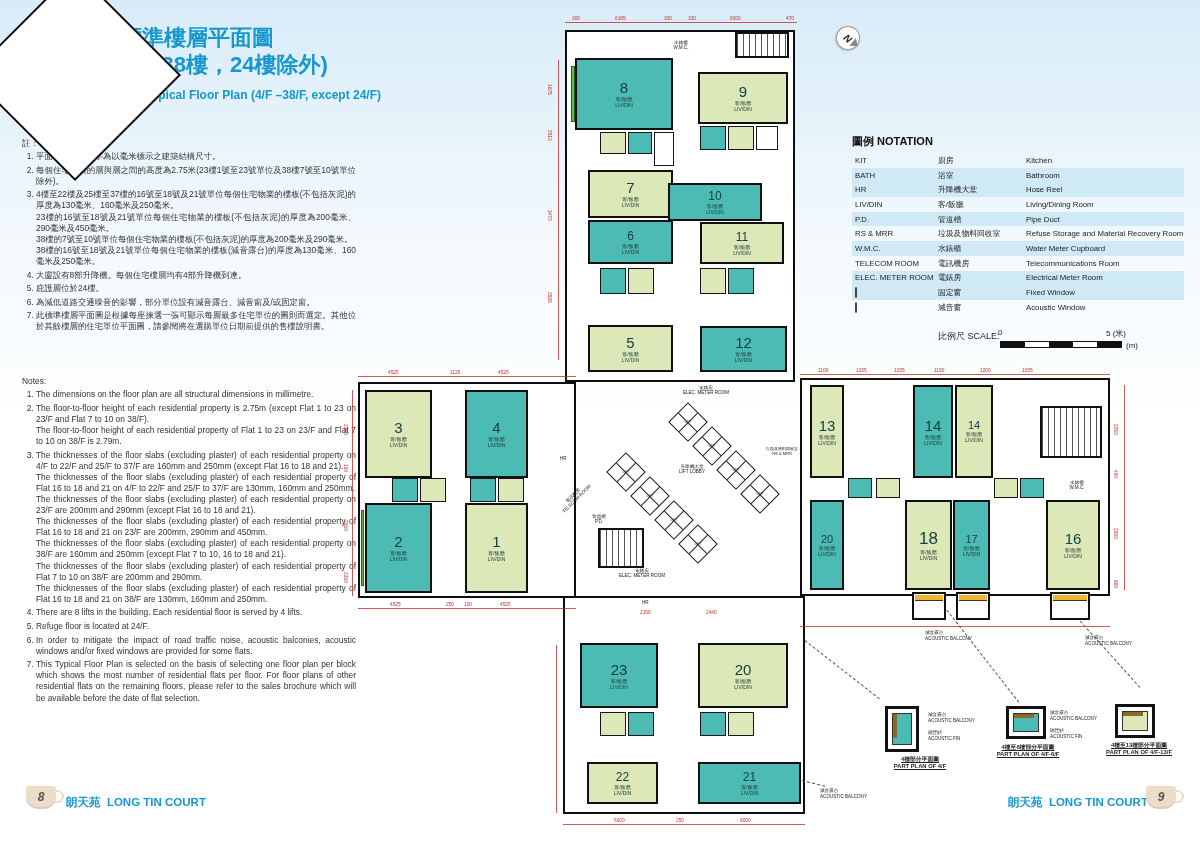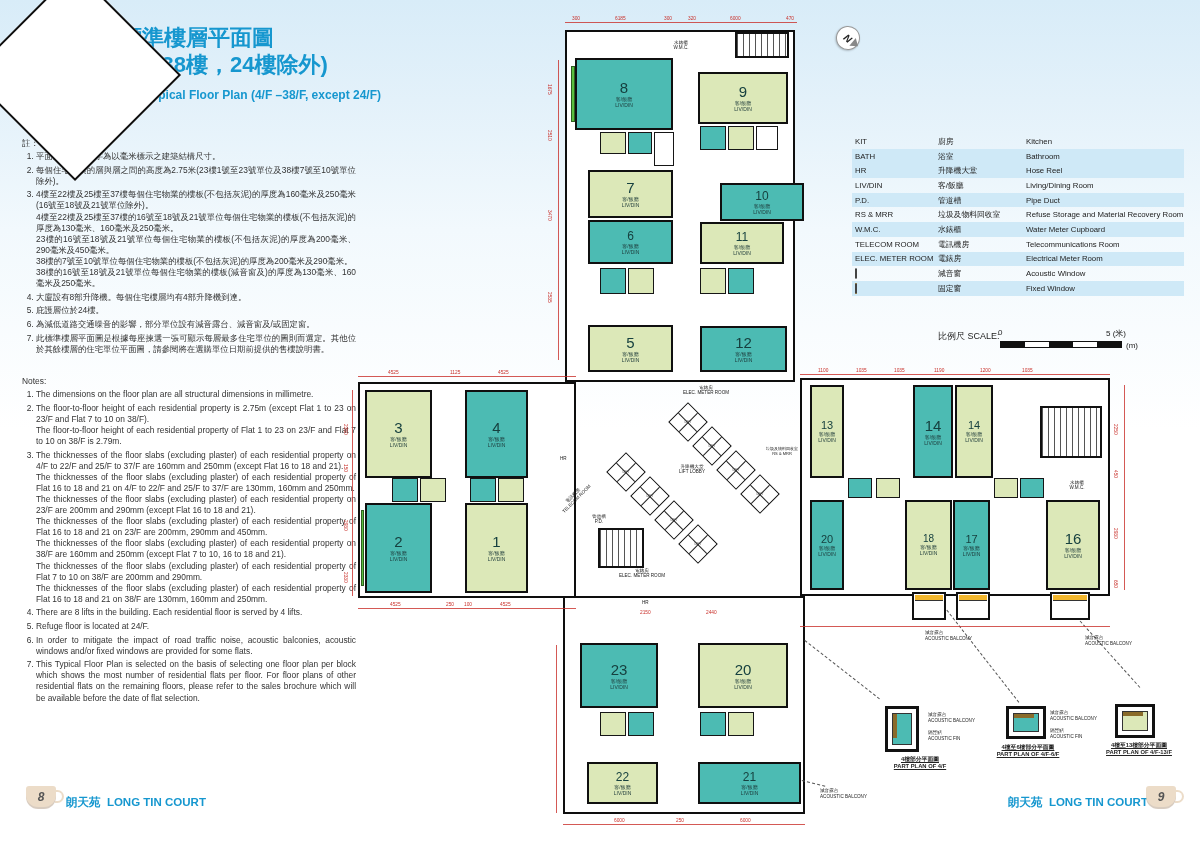--- a/index.html
+++ b/index.html
@@ -99,25 +99,24 @@
 <div class="abs notes" id="noteszh">
   <p class="nh">註：</p>
   <ol id="zh-list">
       <li>
         <p>平面圖所列之數字為以毫米標示之建築結構尺寸。</p>
       </li>
       <li>
         <p>每個住宅物業的層與層之間的高度為2.75米(23樓1號至23號單位及38樓7號至10號單位除外)。</p>
       </li>
       <li>
-        <p>4樓至22樓及25樓至37樓每個住宅物業的樓板(不包括灰泥)的厚度為160毫米及250毫米(16號至18號及21號單位除外)。</p>
         <p>4樓至22樓及25樓至37樓的16號至18號及21號單位每個住宅物業的樓板(不包括灰泥)的厚度為130毫米、160毫米及250毫米。</p>
         <p>23樓的16號至18號及21號單位每個住宅物業的樓板(不包括灰泥)的厚度為200毫米、290毫米及450毫米。</p>
         <p>38樓的7號至10號單位每個住宅物業的樓板(不包括灰泥)的厚度為200毫米及290毫米。</p>
-        <p>38樓的16號至18號及21號單位每個住宅物業的樓板(減音窗及)的厚度為130毫米、160毫米及250毫米。</p>
+        <p>38樓的16號至18號及21號單位每個住宅物業的樓板(減音露台)的厚度為130毫米、160毫米及250毫米。</p>
       </li>
       <li>
         <p>大廈設有8部升降機。每個住宅樓層均有4部升降機到達。</p>
       </li>
       <li>
         <p>庇護層位於24樓。</p>
       </li>
       <li>
         <p>為減低道路交通噪音的影響，部分單位設有減音露台、減音窗及/或固定窗。</p>
       </li>
@@ -154,20 +153,21 @@
       <li>
         <p>In order to mitigate the impact of road traffic noise, acoustic balconies, acoustic windows and/or fixed windows are provided for some flats.</p>
       </li>
       <li>
         <p>This Typical Floor Plan is selected on the basis of selecting one floor plan per block which shows the most number of residential flats per floor. For floor plans of other residential flats on the remaining floors, please refer to the sales brochure which will be available before the date of flat selection.</p>
       </li>
     </ol>
 </div>
 
 <div class="abs" id="legend">
+  <div class="lt">圖例 NOTATION</div>
   <div id="leg-rows">
       <div class="leg-row">
         <div class="c1">KIT</div>
         <div class="c2">廚房</div>
         <div class="c3">Kitchen</div>
       </div>
       <div class="leg-row alt">
         <div class="c1">BATH</div>
         <div class="c2">浴室</div>
         <div class="c3">Bathroom</div>
@@ -200,29 +200,29 @@
       <div class="leg-row">
         <div class="c1">TELECOM ROOM</div>
         <div class="c2">電訊機房</div>
         <div class="c3">Telecommunications Room</div>
       </div>
       <div class="leg-row alt">
         <div class="c1">ELEC. METER ROOM</div>
         <div class="c2">電錶房</div>
         <div class="c3">Electrical Meter Room</div>
       </div>
+      <div class="leg-row alt">
+        <div class="c1"><span class="sw yellow"></span></div>
+        <div class="c2">固定窗</div>
+        <div class="c3">Fixed Window</div>
+      </div>
       <div class="leg-row">
         <div class="c1"><span class="sw green"></span></div>
         <div class="c2">減音窗</div>
         <div class="c3">Acoustic Window</div>
-      </div>
-      <div class="leg-row alt">
-        <div class="c1"><span class="sw yellow"></span></div>
-        <div class="c2">固定窗</div>
-        <div class="c3">Fixed Window</div>
       </div>
     </div>
 </div>
 
 <div class="abs" id="scale">比例尺 SCALE:</div>
 <div class="abs" id="sc0">0</div>
 <div class="abs" id="sc5">5 (米)</div>
 <div class="abs" id="scalebar"></div>
 <div class="abs" id="scm">(m)</div>
 <div class="abs" id="north">
@@ -293,54 +293,54 @@
       <div class="rl"><span>客/飯廳</span><br><span>LIV/DIN</span></div>
     </div>
     <div class="flat t" style="left: 575px; top: 58px; width: 98px; height: 72px;">
       <span class="num" style="font-size: 15px;">8</span>
       <div class="rl"><span>客/飯廳</span><br><span>LIV/DIN</span></div>
     </div>
     <div class="flat g" style="left: 698px; top: 72px; width: 90px; height: 52px;">
       <span class="num" style="font-size: 15px;">9</span>
       <div class="rl"><span>客/飯廳</span><br><span>LIV/DIN</span></div>
     </div>
-    <div class="flat t" style="left: 720px; top: 183px; width: 84px; height: 38px; align-items: center;">
+    <div class="flat t" style="left: 668px; top: 183px; width: 94px; height: 38px; align-items: center;">
       <span class="num" style="font-size: 12px;">10</span>
       <div class="rl"><span>客/飯廳</span><br><span>LIV/DIN</span></div>
     </div>
     <div class="flat g" style="left: 700px; top: 222px; width: 84px; height: 42px;">
       <span class="num" style="font-size: 12px;">11</span>
       <div class="rl"><span>客/飯廳</span><br><span>LIV/DIN</span></div>
     </div>
     <div class="flat t" style="left: 700px; top: 326px; width: 87px; height: 46px;">
       <span class="num" style="font-size: 15px;">12</span>
       <div class="rl"><span>客/飯廳</span><br><span>LIV/DIN</span></div>
     </div>
     <div class="flat g" style="left: 810px; top: 385px; width: 34px; height: 93px;">
-      <span class="num" style="font-size: 11px;">13</span>
+      <span class="num" style="font-size: 15px;">13</span>
       <div class="rl"><span>客/飯廳</span><br><span>LIV/DIN</span></div>
     </div>
     <div class="flat t" style="left: 913px; top: 385px; width: 40px; height: 93px;">
       <span class="num" style="font-size: 15px;">14</span>
       <div class="rl"><span>客/飯廳</span><br><span>LIV/DIN</span></div>
     </div>
     <div class="flat g" style="left: 955px; top: 385px; width: 38px; height: 93px;">
       <span class="num" style="font-size: 11px;">14</span>
       <div class="rl"><span>客/飯廳</span><br><span>LIV/DIN</span></div>
     </div>
     <div class="flat g" style="left: 1046px; top: 500px; width: 54px; height: 90px;">
       <span class="num" style="font-size: 15px;">16</span>
       <div class="rl"><span>客/飯廳</span><br><span>LIV/DIN</span></div>
     </div>
     <div class="flat t" style="left: 953px; top: 500px; width: 37px; height: 90px;">
       <span class="num" style="font-size: 11px;">17</span>
       <div class="rl"><span>客/飯廳</span><br><span>LIV/DIN</span></div>
     </div>
     <div class="flat g" style="left: 905px; top: 500px; width: 47px; height: 90px;">
-      <span class="num" style="font-size: 10px;">18</span>
+      <span class="num" style="font-size: 17px;">18</span>
       <div class="rl"><span>客/飯廳</span><br><span>LIV/DIN</span></div>
     </div>
     <div class="flat t" style="left: 810px; top: 500px; width: 34px; height: 90px;">
       <span class="num" style="font-size: 11px;">20</span>
       <div class="rl"><span>客/飯廳</span><br><span>LIV/DIN</span></div>
     </div>
     <div class="flat g" style="left: 698px; top: 643px; width: 90px; height: 65px;">
       <span class="num" style="font-size: 15px;">20</span>
       <div class="rl"><span>客/飯廳</span><br><span>LIV/DIN</span></div>
     </div>

